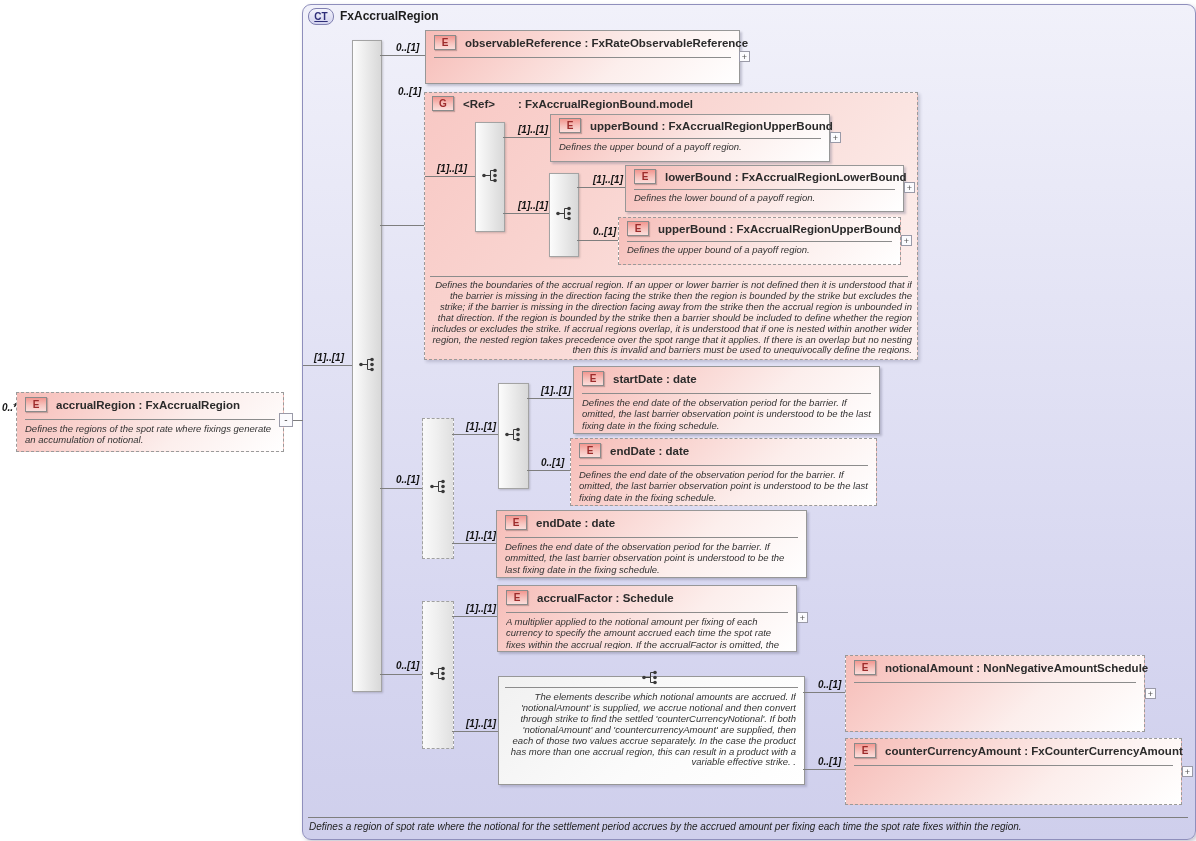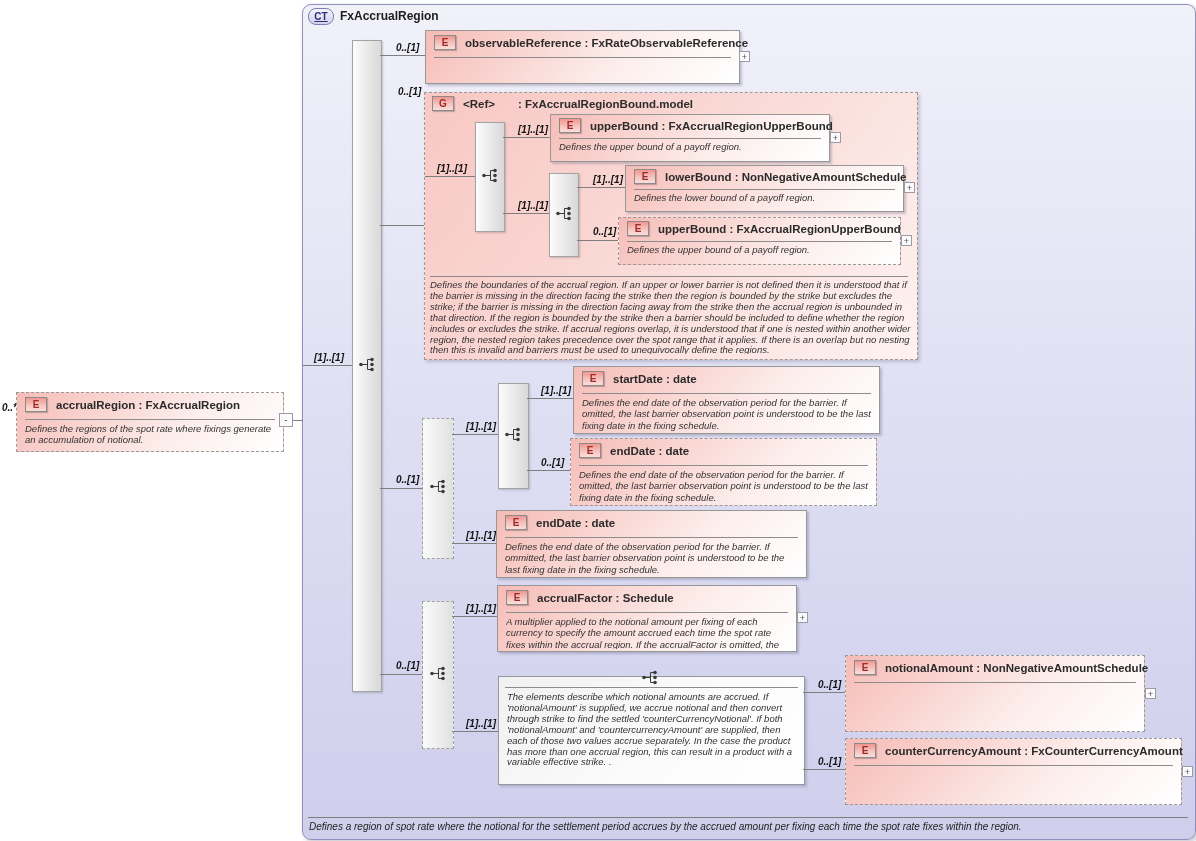--- a/index.html
+++ b/index.html
@@ -27,21 +27,21 @@
   .shallow .ehead{top:3px}.shallow .esep{top:23px}.shallow .edesc{top:26px}
   .badge{flex:0 0 auto;width:20px;height:13px;border:1px solid #8a8a8a;
          background:linear-gradient(180deg,#f2968f 0%,#f7c3be 55%,#fbdedb 100%);
          color:#9c2b2b;font:bold 10px/13px "Liberation Sans",sans-serif;text-align:center;
          box-shadow:1px 1px 1px rgba(0,0,0,.2);}
   .etitle{font:bold 11.5px "Liberation Sans",sans-serif;color:#2b2b2b;}
   
   .group{position:absolute;border:1px dashed #9a9a9a;
          background:linear-gradient(130deg,#f8c8c4 0%,#f9d4d0 35%,#fbe5e2 70%,#fdf2f1 100%);
          box-shadow:2px 2px 3px rgba(110,110,135,.3);}
-  .gdesc{position:absolute;font:italic 9.5px/10.9px "Liberation Sans",sans-serif;color:#333;overflow:hidden;}
+  .gdesc{position:absolute;font:italic 9.5px/10.9px "Liberation Sans",sans-serif;color:#333;overflow:hidden;text-align:right;}
   .gsep{position:absolute;border-top:1px solid #8c8c8c;}
   
   .bar{position:absolute;border:1px solid #a3a3a3;
        background:linear-gradient(90deg,#fcfcfc 0%,#ececec 45%,#d8d8d8 100%);
        display:flex;align-items:center;justify-content:center;
        box-shadow:1px 1px 2px rgba(0,0,0,.18);}
   .bar.dashed{border:1px dashed #a0a0a0;box-shadow:none;
        background:linear-gradient(90deg,#fafafa 0%,#eeeeee 50%,#e0e0e0 100%);}
   
   .hl{position:absolute;height:1px;background:#7e7e7e;}
@@ -157,21 +157,21 @@
           <circle cx="14" cy="8.5" r="1.8" fill="#3a3a3a"></circle>
           <circle cx="14" cy="13.5" r="1.8" fill="#3a3a3a"></circle>
         </svg></span>
   </div>
 
   <div class="hl" style="left:577px;top:187px;width:48px"></div>
   <div class="card" style="left:593px;top:174px">[1]..[1]</div>
   <div class="elem shallow" style="left:625px;top:165px;width:277px;height:45px">
     <div class="ehead">
       <span class="badge">E</span>
-      <span class="etitle">lowerBound : NonNegativeAmountSchedule</span>
+      <span class="etitle">lowerBound : FxAccrualRegionLowerBound</span>
     </div>
     <div class="esep"></div>
     <div class="edesc">Defines the lower bound of a payoff region.</div>
   </div>
   <div class="plus" style="left:904px;top:182px">+</div>
 
   <div class="hl" style="left:577px;top:240px;width:41px"></div>
   <div class="card" style="left:593px;top:226px">0..[1]</div>
   <div class="elem dashed shallow" style="left:618px;top:217px;width:281px;height:46px">
     <div class="ehead">

